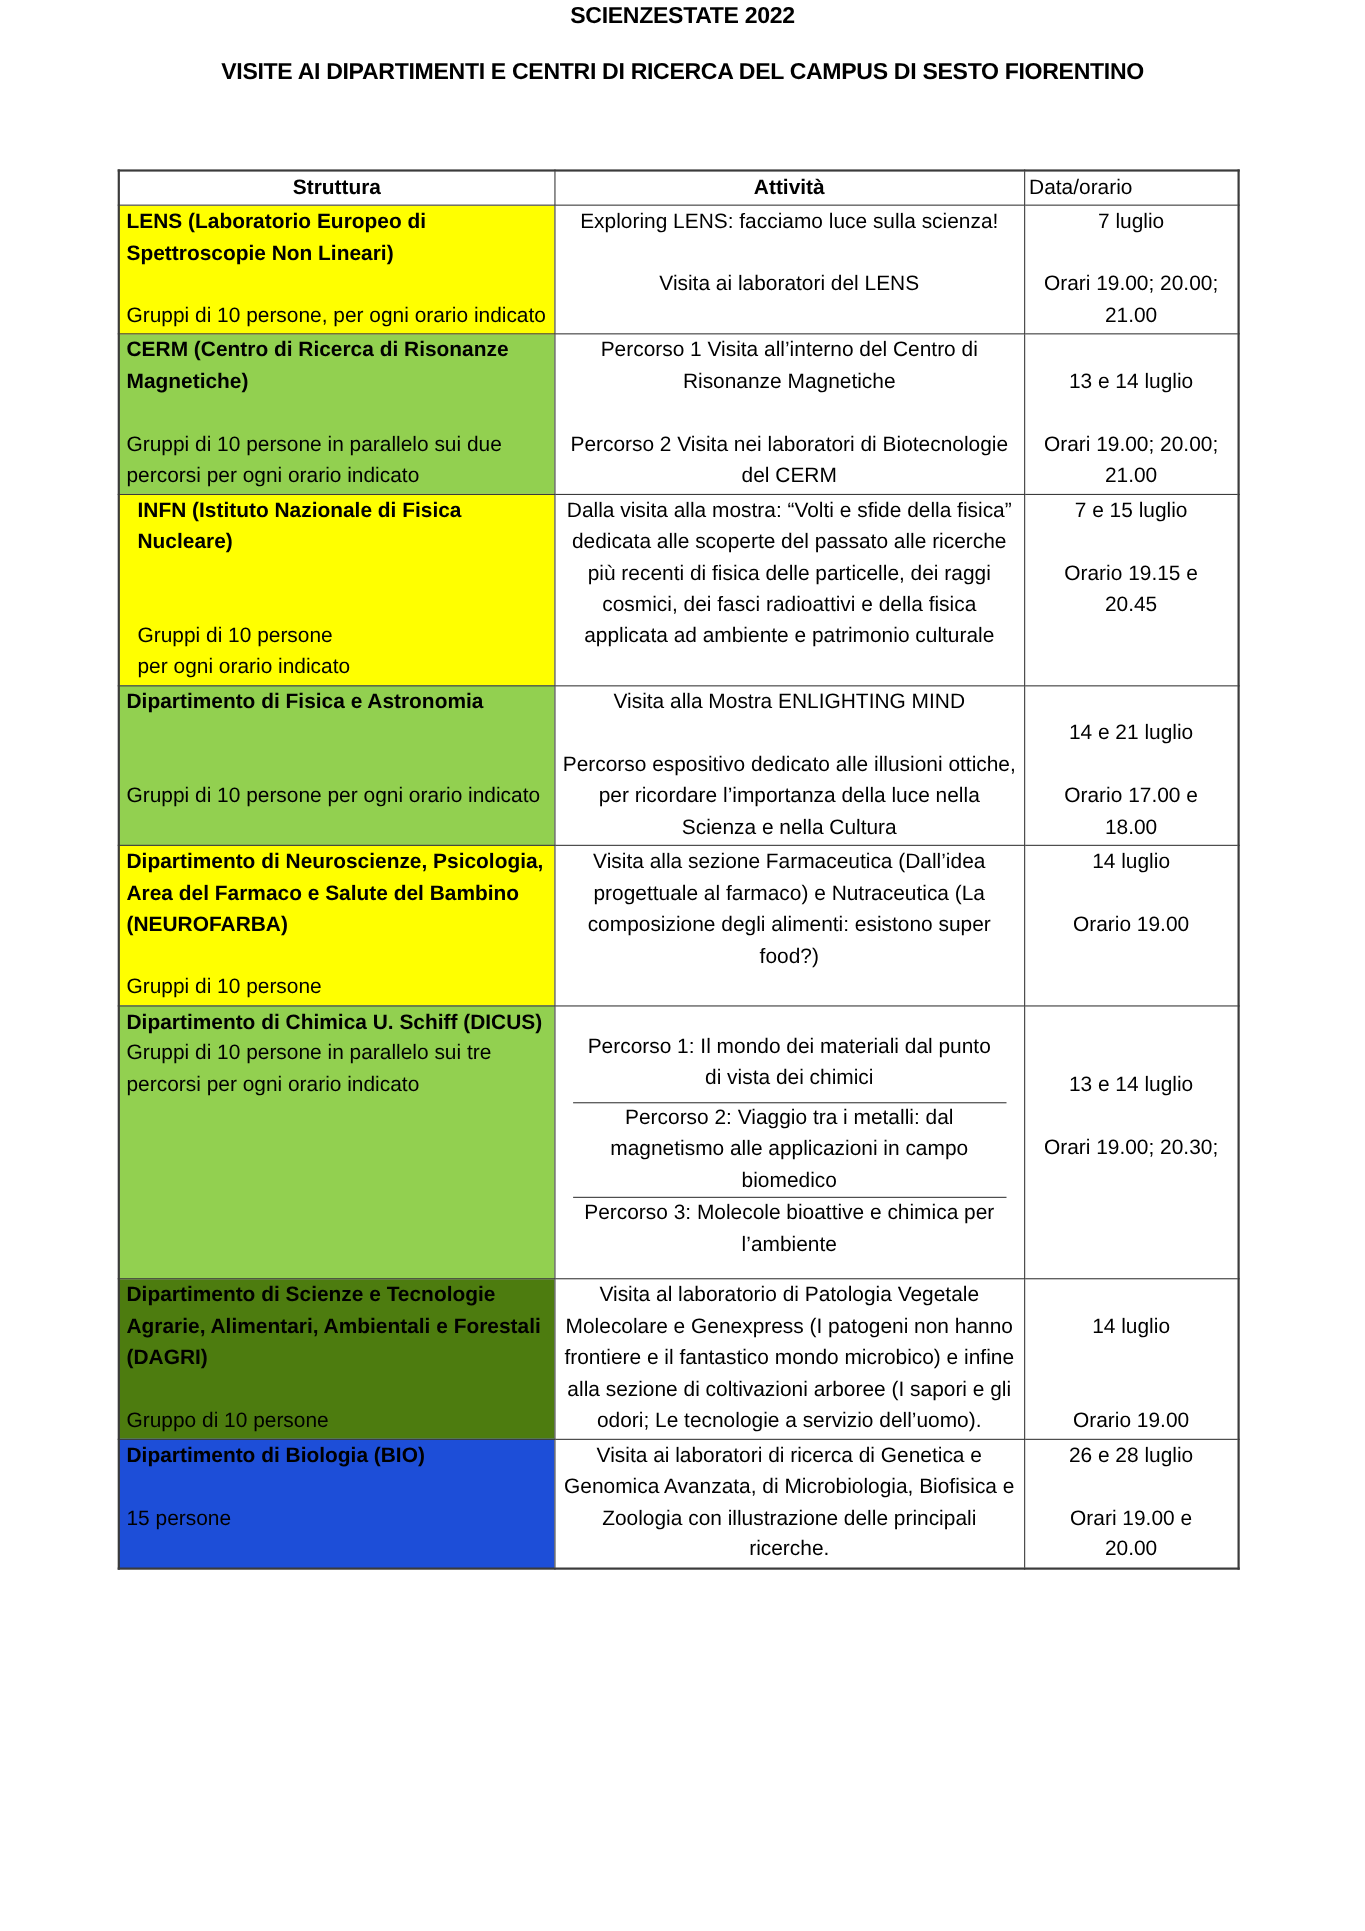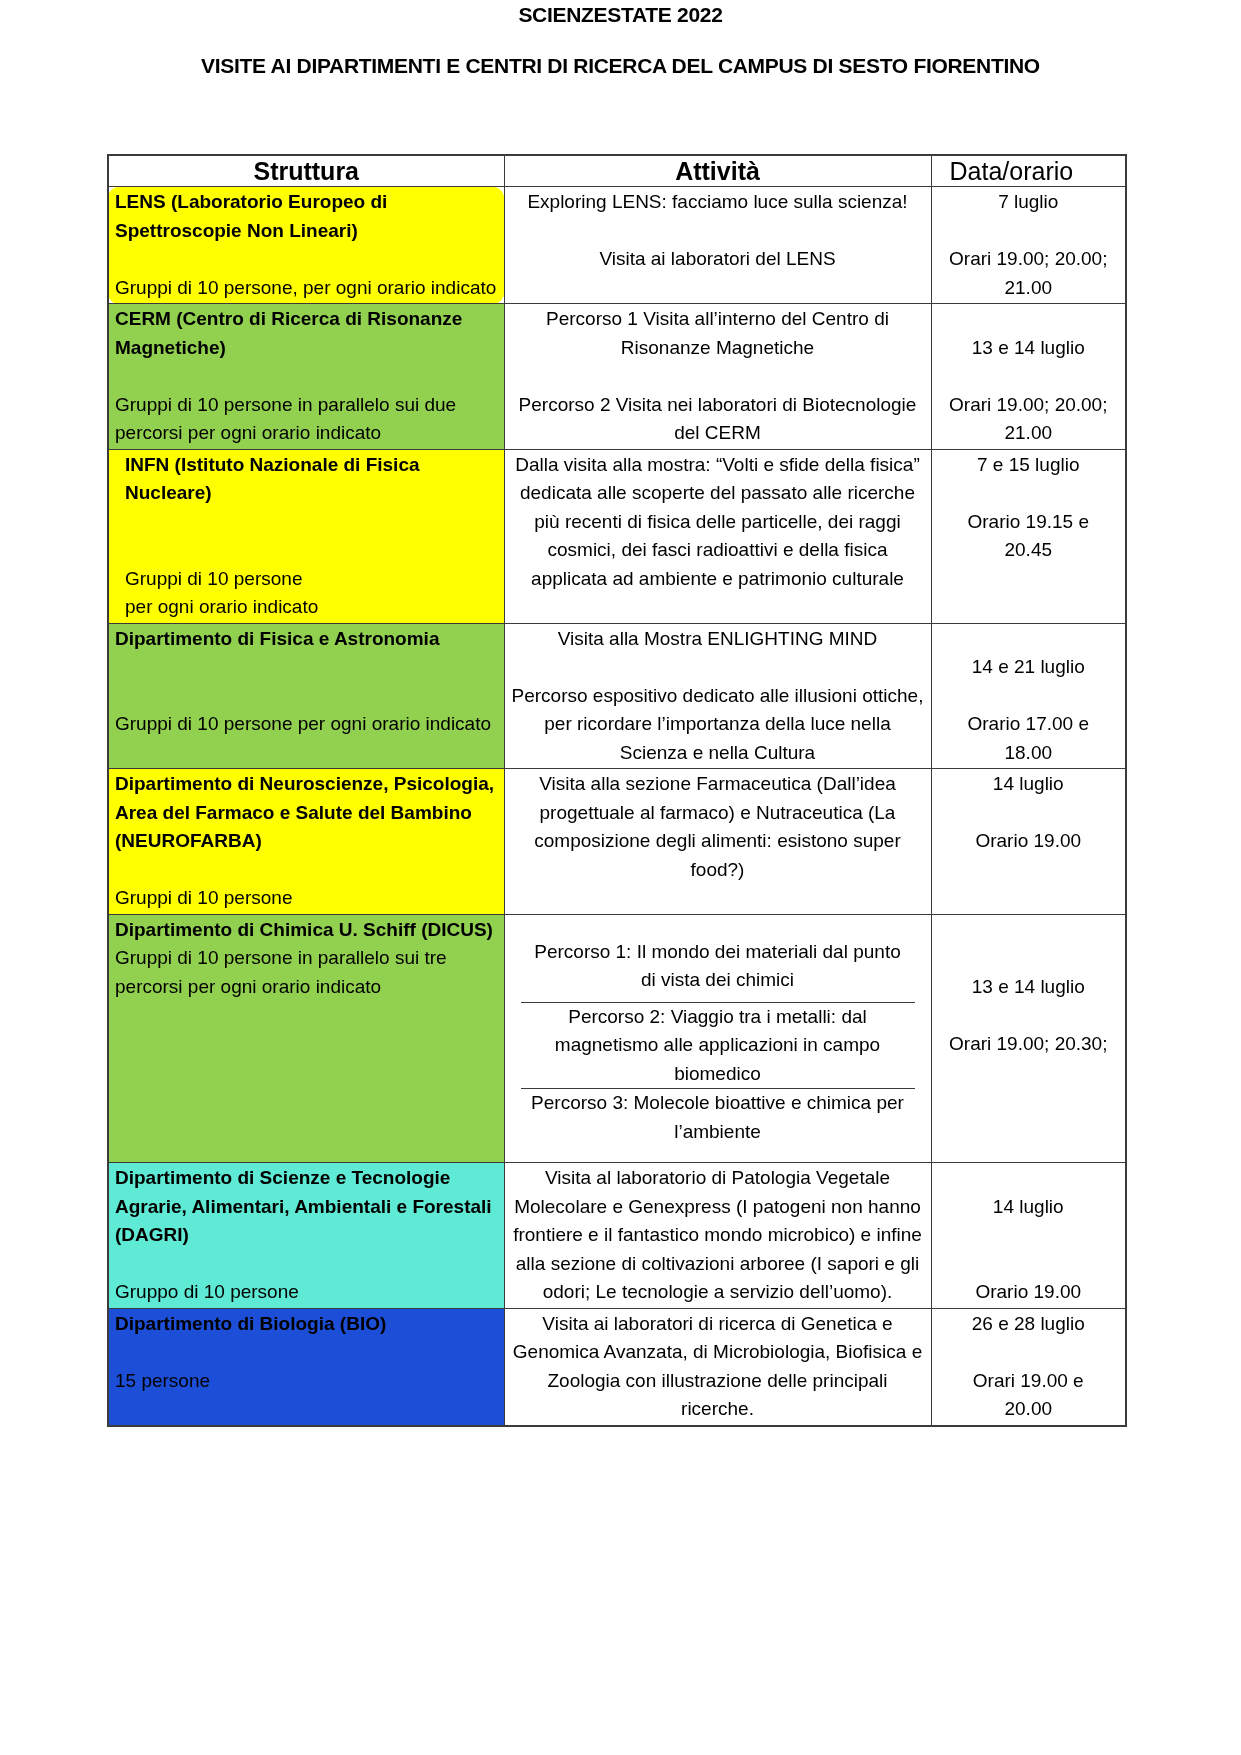--- a/index.html
+++ b/index.html
@@ -28,24 +28,24 @@
     margin: 74px 0 0 107px;
     border: 2px solid #3b3b3b;
   }
   col.c1 { width: 396px; }
   col.c2 { width: 427px; }
   col.c3 { width: 195px; }
 
   th, td { border: 1px solid #3b3b3b; }
 
   th {
-    font-size: 25px;
+    font-size: 19px;
     font-weight: bold;
     height: 30px;
-    padding: 0 18px;
+    padding: 0 4px;
     text-align: center;
     vertical-align: middle;
   }
   th.data-h { text-align: left; font-weight: normal; }
   th.data-h .b { font-weight: normal; }
 
   td {
     vertical-align: top;
     padding: 1px 6px;
     font-size: 19px;
@@ -86,21 +86,21 @@
   </colgroup>
   <thead>
     <tr>
       <th><span>Struttura</span></th>
       <th><span>Attività</span></th>
       <th class="data-h"><span class="b">Data/</span><span>orario</span></th>
     </tr>
   </thead>
   <tbody id="table-body">
       <tr>
-        <td class="struttura" style="background-color: rgb(255, 255, 0); border-radius: 11px;">
+        <td class="struttura" style="background-color: rgb(255, 255, 0);">
           <div class="para bold">LENS (Laboratorio Europeo di Spettroscopie Non Lineari)</div>
           <div class="para blank"></div>
           <div class="para">Gruppi di 10 persone, per ogni orario indicato</div>
         </td>
         <td class="attivita">
           <div class="para">Exploring LENS: facciamo luce sulla scienza!</div>
           <div class="para blank"></div>
           <div class="para">Visita ai laboratori del LENS</div>
         </td>
         <td class="data">
@@ -200,21 +200,21 @@
         </td>
         <td class="data">
           <div class="para blank"></div>
           <div class="para blank"></div>
           <div class="para">13 e 14 luglio</div>
           <div class="para blank"></div>
           <div class="para">Orari 19.00; 20.30;</div>
         </td>
       </tr>
       <tr>
-        <td class="struttura" style="background-color: #5eead4;">
+        <td class="struttura" style="background-color: #4d7c0f;">
           <div class="para bold">Dipartimento di Scienze e Tecnologie Agrarie, Alimentari, Ambientali e Forestali (DAGRI)</div>
           <div class="para blank"></div>
           <div class="para">Gruppo di 10 persone</div>
         </td>
         <td class="attivita">
           <div class="para">Visita al laboratorio di Patologia Vegetale Molecolare e Genexpress (I patogeni non hanno frontiere e il fantastico mondo microbico) e infine alla sezione di coltivazioni arboree (I sapori e gli odori; Le tecnologie a servizio dell’uomo).</div>
         </td>
         <td class="data">
           <div class="para blank"></div>
           <div class="para">14 luglio</div>

